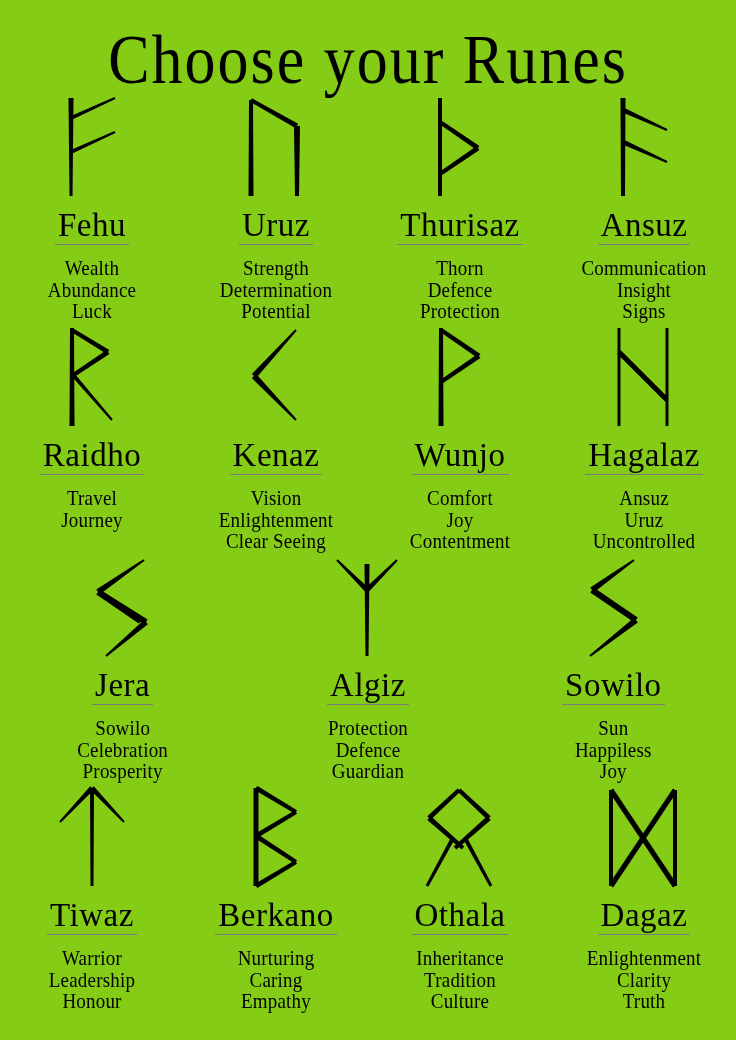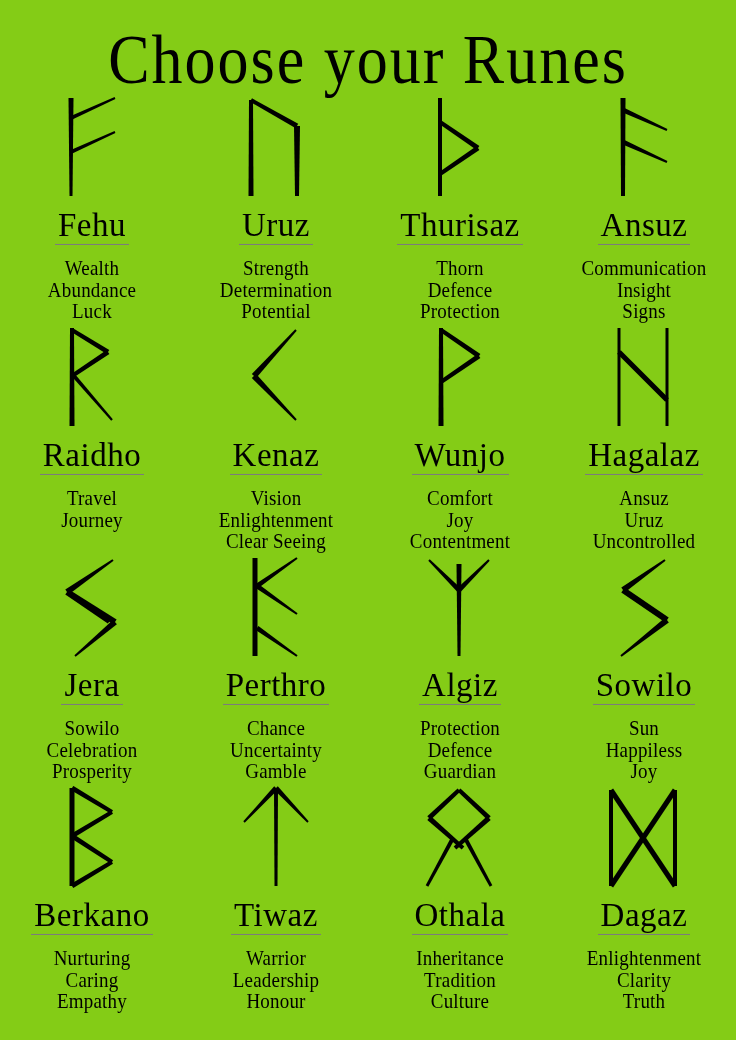--- a/index.html
+++ b/index.html
@@ -234,36 +234,20 @@
           </div>
           <div class="rune-name">Jera</div>
           <div class="meanings">
             <div class="meaning">Sowilo</div>
             <div class="meaning">Celebration</div>
             <div class="meaning">Prosperity</div>
           </div>
         </div>
         <div class="cell">
           <div class="glyph-box">
-            <svg width="66" height="104" viewBox="0 0 66 104" xmlns="http://www.w3.org/2000/svg" fill="#000" stroke="#000" stroke-width="7" stroke-linecap="butt">
-              <polygon stroke="none" points="9.5,2.0 9.5,100.0 14.5,100.0 14.5,2.0"></polygon>
-              <polygon stroke="none" points="53.4,1.2 12.6,28.0 15.4,32.0 54.6,2.8"></polygon>
-              <polygon stroke="none" points="12.6,32.0 53.4,58.8 54.6,57.2 15.4,28.0"></polygon>
-              <polygon stroke="none" points="12.6,74.0 53.4,100.8 54.6,99.2 15.4,70.0"></polygon>
-            </svg>
-          </div>
-          <div class="rune-name">Perthro</div>
-          <div class="meanings">
-            <div class="meaning">Chance</div>
-            <div class="meaning">Uncertainty</div>
-            <div class="meaning">Gamble</div>
-          </div>
-        </div>
-        <div class="cell">
-          <div class="glyph-box">
             <svg width="70" height="104" viewBox="0 0 70 104" xmlns="http://www.w3.org/2000/svg" fill="#000" stroke="#000" stroke-width="7" stroke-linecap="butt">
               <polygon stroke="none" points="31.5,8.0 32.5,100.0 35.5,100.0 36.5,8.0"></polygon>
               <polygon stroke="none" points="35.8,32.2 4.7,3.3 3.3,4.7 32.2,35.8"></polygon>
               <polygon stroke="none" points="35.8,35.8 64.7,4.7 63.3,3.3 32.2,32.2"></polygon>
             </svg>
           </div>
           <div class="rune-name">Algiz</div>
           <div class="meanings">
             <div class="meaning">Protection</div>
             <div class="meaning">Defence</div>
@@ -280,50 +264,50 @@
           </div>
           <div class="rune-name">Sowilo</div>
           <div class="meanings">
             <div class="meaning">Sun</div>
             <div class="meaning">Happiless</div>
             <div class="meaning">Joy</div>
           </div>
         </div>
       </div>
       <div class="row">
+        <div class="cell">
+          <div class="glyph-box">
+            <svg width="72" height="104" viewBox="0 0 72 104" xmlns="http://www.w3.org/2000/svg" fill="#000" stroke="#000" stroke-width="7" stroke-linecap="butt">
+              <polygon stroke="none" points="34.0,2.0 34.5,100.0 37.5,100.0 38.0,2.0"></polygon>
+              <polygon stroke="none" points="34.2,0.3 3.3,35.3 4.7,36.7 37.8,3.7"></polygon>
+              <polygon stroke="none" points="34.2,3.7 67.3,36.7 68.7,35.3 37.8,0.3"></polygon>
+            </svg>
+          </div>
+          <div class="rune-name">Tiwaz</div>
+          <div class="meanings">
+            <div class="meaning">Warrior</div>
+            <div class="meaning">Leadership</div>
+            <div class="meaning">Honour</div>
+          </div>
+        </div>
         <div class="cell">
           <div class="glyph-box">
             <svg width="64" height="104" viewBox="0 0 64 104" xmlns="http://www.w3.org/2000/svg" fill="#000" stroke="#000" stroke-width="7" stroke-linecap="butt">
               <polygon stroke="none" points="9.5,2.0 9.5,100.0 14.5,100.0 14.5,2.0"></polygon>
               <polygon stroke="none" points="10.7,4.1 51.0,27.7 53.0,24.3 13.3,-0.1"></polygon>
               <polygon stroke="none" points="51.0,24.3 10.7,47.9 13.3,52.1 53.0,27.7"></polygon>
               <polygon stroke="none" points="10.6,52.1 50.9,77.7 53.1,74.3 13.4,47.9"></polygon>
               <polygon stroke="none" points="51.0,74.3 10.7,97.9 13.3,102.1 53.0,77.7"></polygon>
             </svg>
           </div>
           <div class="rune-name">Berkano</div>
           <div class="meanings">
             <div class="meaning">Nurturing</div>
             <div class="meaning">Caring</div>
             <div class="meaning">Empathy</div>
-          </div>
-        </div>
-        <div class="cell">
-          <div class="glyph-box">
-            <svg width="72" height="104" viewBox="0 0 72 104" xmlns="http://www.w3.org/2000/svg" fill="#000" stroke="#000" stroke-width="7" stroke-linecap="butt">
-              <polygon stroke="none" points="34.0,2.0 34.5,100.0 37.5,100.0 38.0,2.0"></polygon>
-              <polygon stroke="none" points="34.2,0.3 3.3,35.3 4.7,36.7 37.8,3.7"></polygon>
-              <polygon stroke="none" points="34.2,3.7 67.3,36.7 68.7,35.3 37.8,0.3"></polygon>
-            </svg>
-          </div>
-          <div class="rune-name">Tiwaz</div>
-          <div class="meanings">
-            <div class="meaning">Warrior</div>
-            <div class="meaning">Leadership</div>
-            <div class="meaning">Honour</div>
           </div>
         </div>
         <div class="cell">
           <div class="glyph-box">
             <svg width="74" height="104" viewBox="0 0 74 104" xmlns="http://www.w3.org/2000/svg" fill="#000" stroke="#000" stroke-width="7" stroke-linecap="butt">
               <polygon stroke="none" points="34.6,2.5 4.3,30.2 7.7,33.8 37.4,5.5"></polygon>
               <polygon stroke="none" points="34.6,5.5 64.3,33.8 67.7,30.2 37.4,2.5"></polygon>
               <polygon stroke="none" points="4.3,33.9 38.7,63.5 41.3,60.5 7.7,30.1"></polygon>
               <polygon stroke="none" points="64.3,30.1 30.7,60.5 33.3,63.5 67.7,33.9"></polygon>
               <polygon stroke="none" points="28.2,51.0 2.7,99.3 5.3,100.7 31.8,53.0"></polygon>

